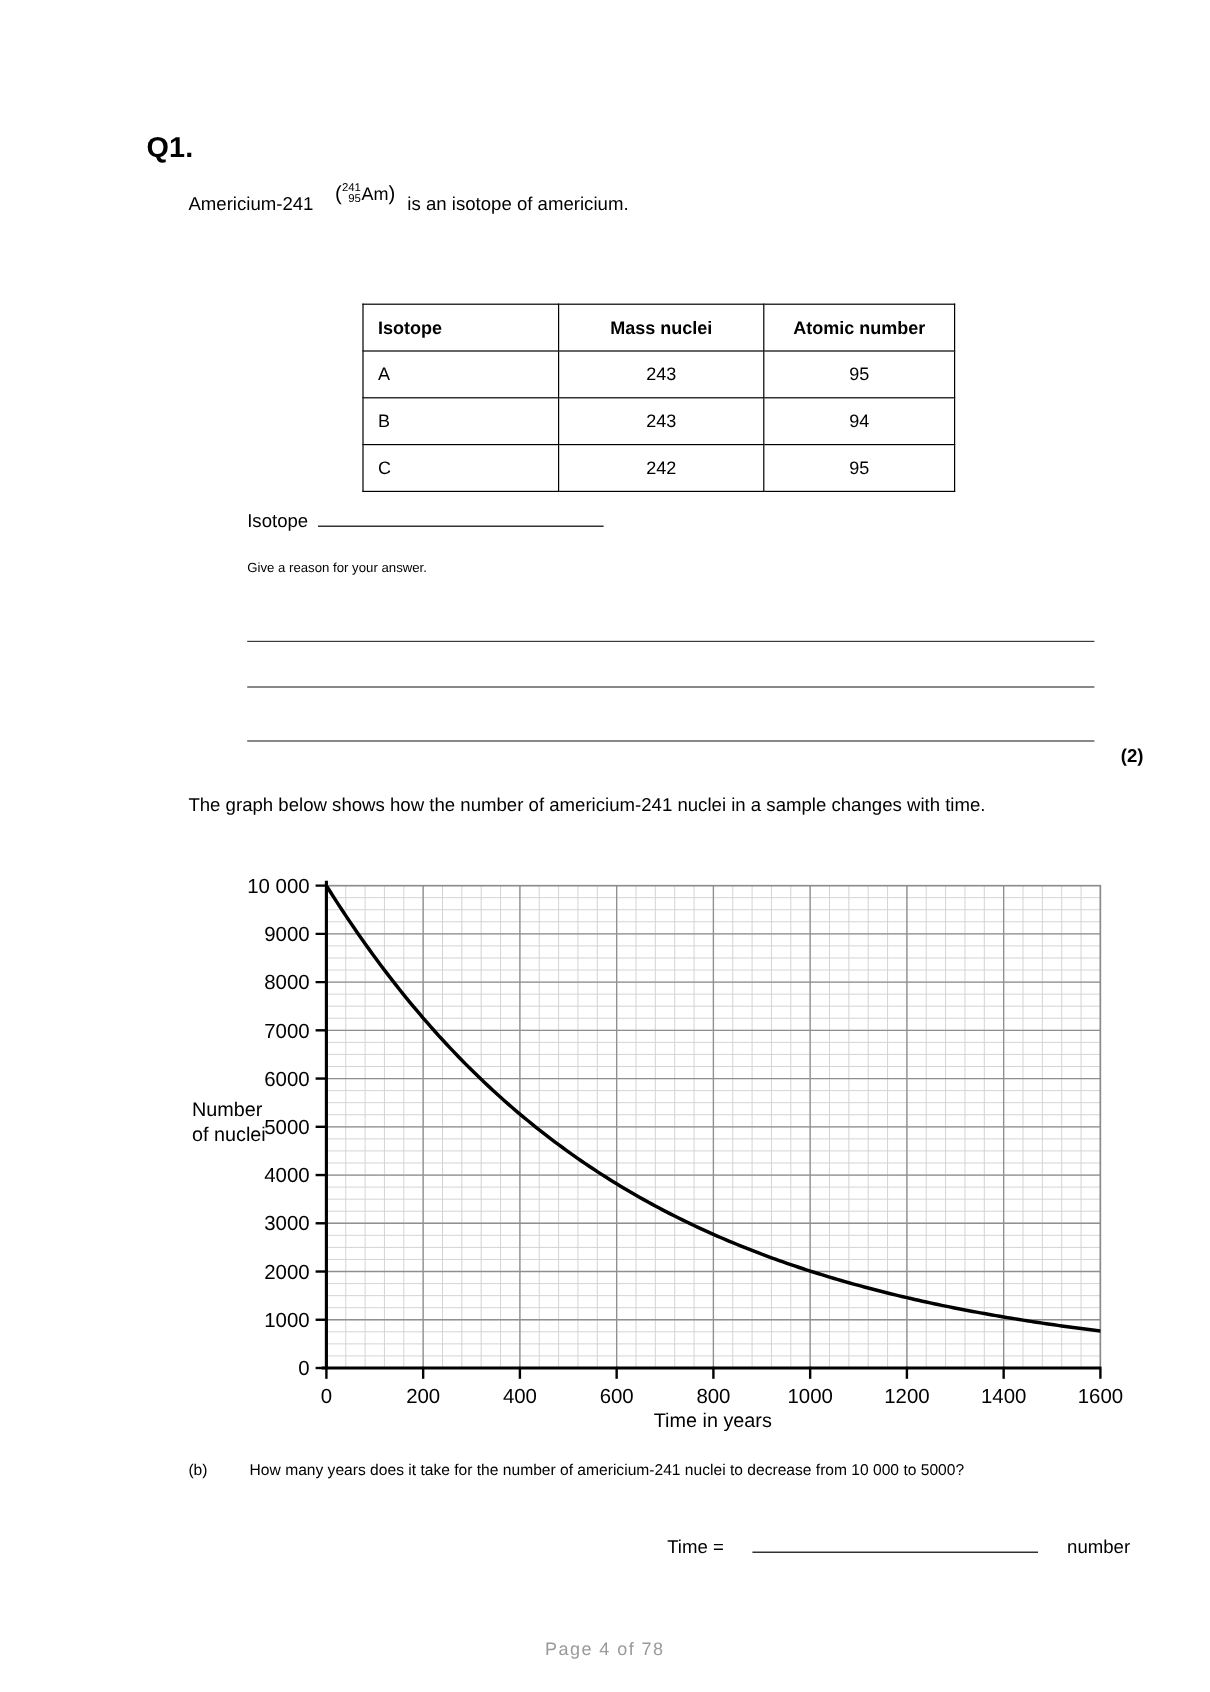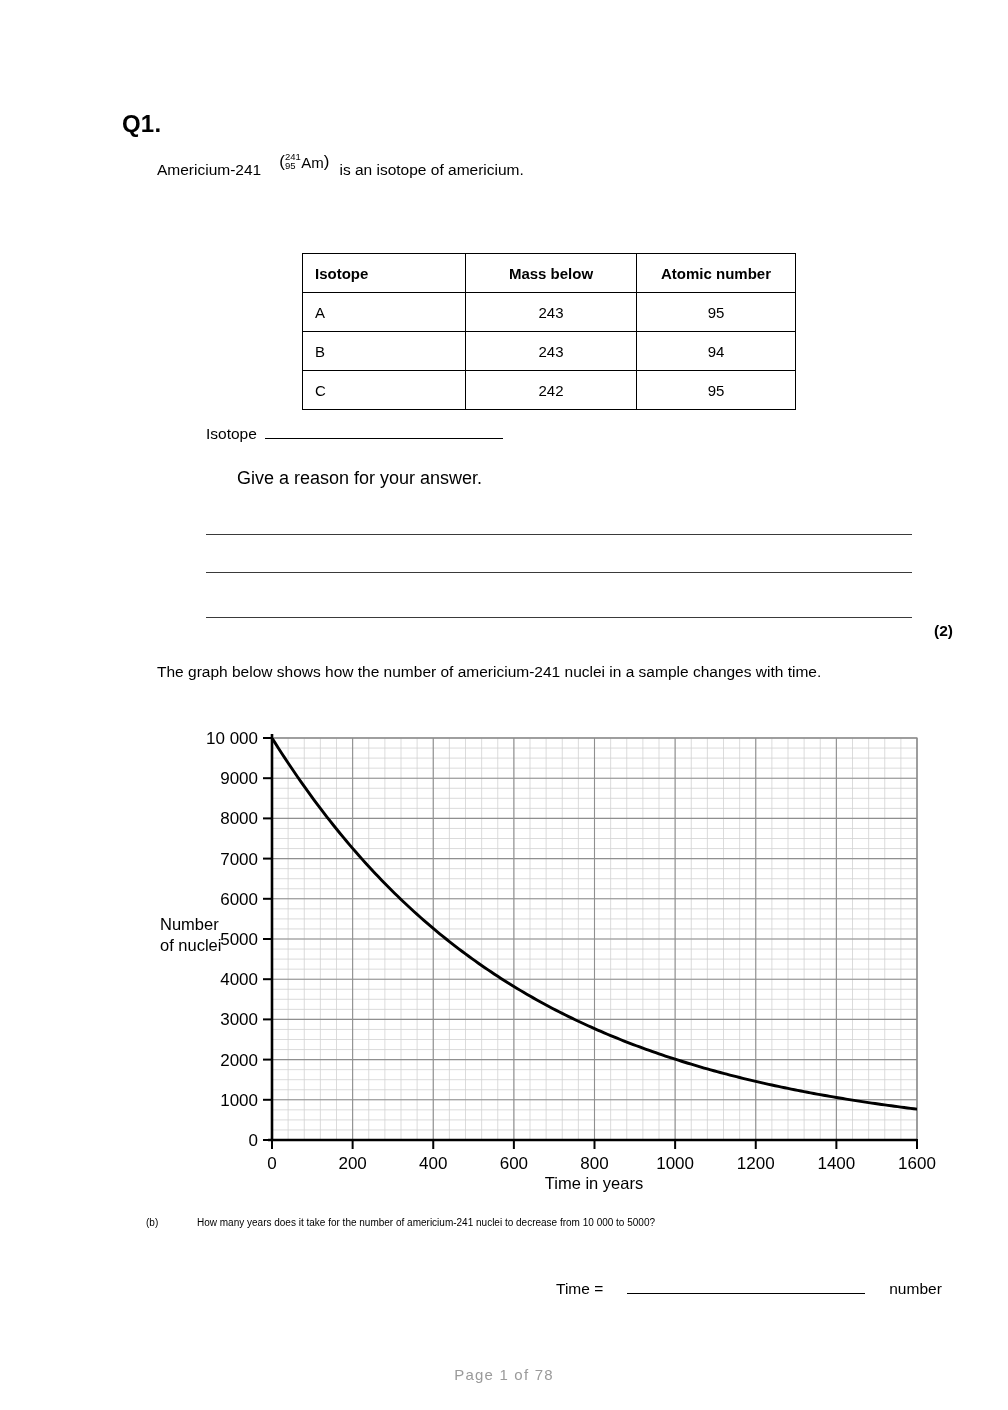--- a/index.html
+++ b/index.html
@@ -47,20 +47,21 @@
     margin: 0 10px 0 18px;
     position: relative;
     top: -8px;
   }
   .paren {
     font-size: 17px;
   }
   .nuclide-numbers {
     display: inline-flex;
     flex-direction: column;
+    align-items: flex-end;
     line-height: 0.92;
     font-size: 9.5px;
     margin-right: 0.5px;
   }
   .nuclide-symbol {
     font-size: 15px;
   }
 
   
   .part-a {
@@ -122,22 +123,21 @@
     width: 238px;
     border-bottom: 1.6px solid #000000;
     margin-left: 8px;
     height: 13px;
   }
 
   .reason-prompt {
     position: absolute;
     left: 206px;
     top: 468px;
-    font-size: 18px;
-    margin-left: 31px;
+    font-size: 11px;
   }
 
   .answer-rule {
     position: absolute;
     left: 206px;
     width: 706px;
     border-bottom: 1.3px solid #3a3a3a;
   }
   .rule-1 { top: 534px; }
   .rule-2 { top: 572px; }
@@ -169,24 +169,24 @@
     width: 1008px;
     height: 490px;
   }
   .graph-svg {
     display: block;
   }
 
   
   .part-b {
     position: absolute;
-    left: 146px;
+    left: 157px;
     top: 1216px;
     width: 760px;
-    font-size: 10px;
+    font-size: 13px;
     line-height: 1.38;
   }
   .part-b .part-body {
     display: inline-block;
     width: 700px;
     vertical-align: top;
   }
   .time-answer {
     position: absolute;
     left: 556px;
@@ -236,21 +236,21 @@
       <span class="paren">)</span>
     </span>
     <span>is an isotope of americium.</span>
   </div>
 
 
   <table class="iso-table">
     <thead>
       <tr>
         <th class="col-isotope">Isotope</th>
-        <th class="col-mass">Mass below</th>
+        <th class="col-mass">Mass nuclei</th>
         <th class="col-atomic">Atomic number</th>
       </tr>
     </thead>
     <tbody>
       <tr>
         <td class="col-isotope">A</td>
         <td class="col-mass">243</td>
         <td class="col-atomic">95</td>
       </tr>
       <tr>
@@ -455,15 +455,15 @@
   <div class="part-b">
     <span class="part-label">(b)</span><span class="part-body">How many years does it take for the number of americium-241 nuclei to decrease from 10 000 to 5000?</span>
   </div>
 
   <div class="time-answer">
     <span>Time =</span>
     <span class="time-rule"></span>
     <span>number</span>
   </div>
 
-  <div class="footer">Page 1 of 78</div>
+  <div class="footer">Page 4 of 78</div>
 
 </div>
 
 </body></html>

